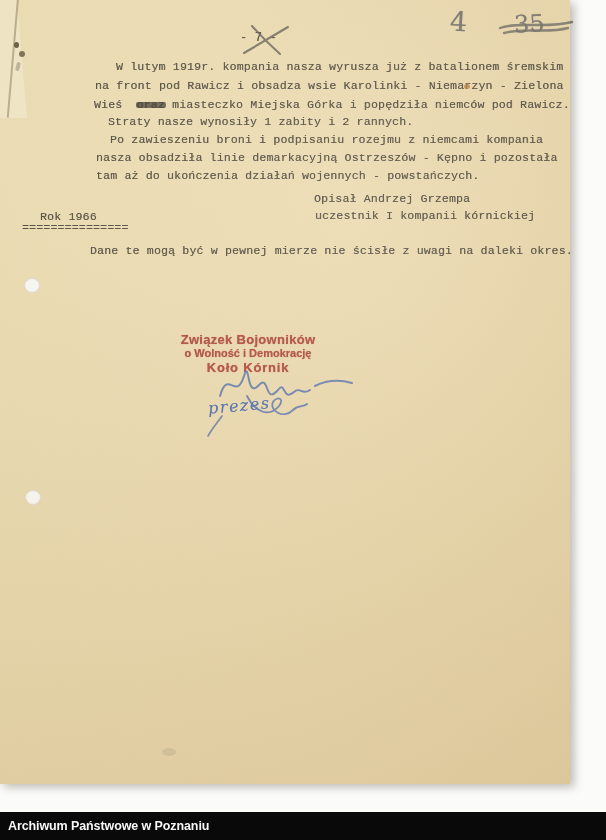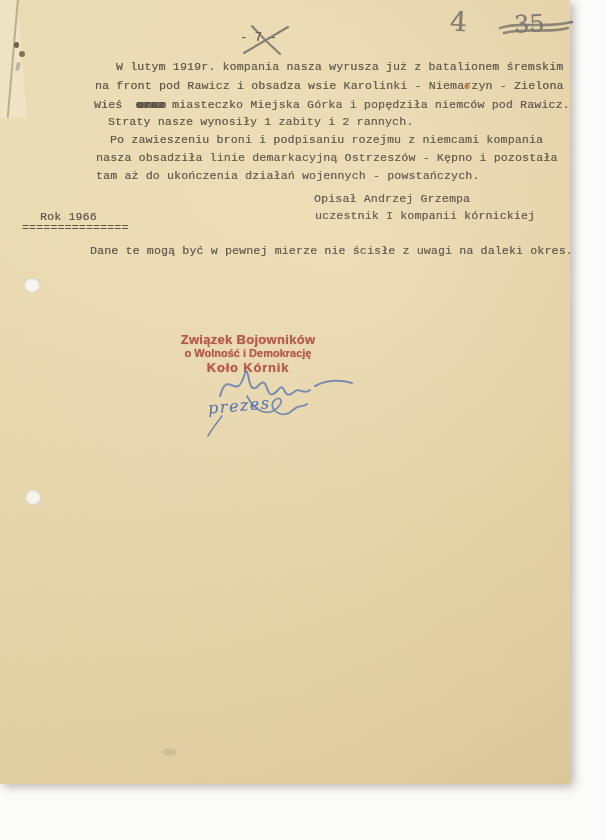--- a/index.html
+++ b/index.html
@@ -138,14 +138,17 @@
         <path stroke-width="2" d="M120,36 C132,30 146,30 157,33"></path>
         <path stroke-width="1.8" d="M52,46 C60,62 74,68 84,56 C90,48 82,46 78,52 C74,60 88,70 98,60 C104,54 108,58 112,54"></path>
         <path stroke-width="1.6" d="M27,66 C22,73 17,79 13,86"></path>
       </g>
     </svg>
     <div class="prezes">prezes</div>
 
     <div class="spot" style="left:162px;top:748px;width:14px;height:8px;background:rgba(150,140,120,.22);"></div>
   </div>
 
+  <div class="footer-bar">
+    <div class="label">Archiwum Państwowe w Poznaniu</div>
+  </div>
 
 </div>
 
 </body></html>

